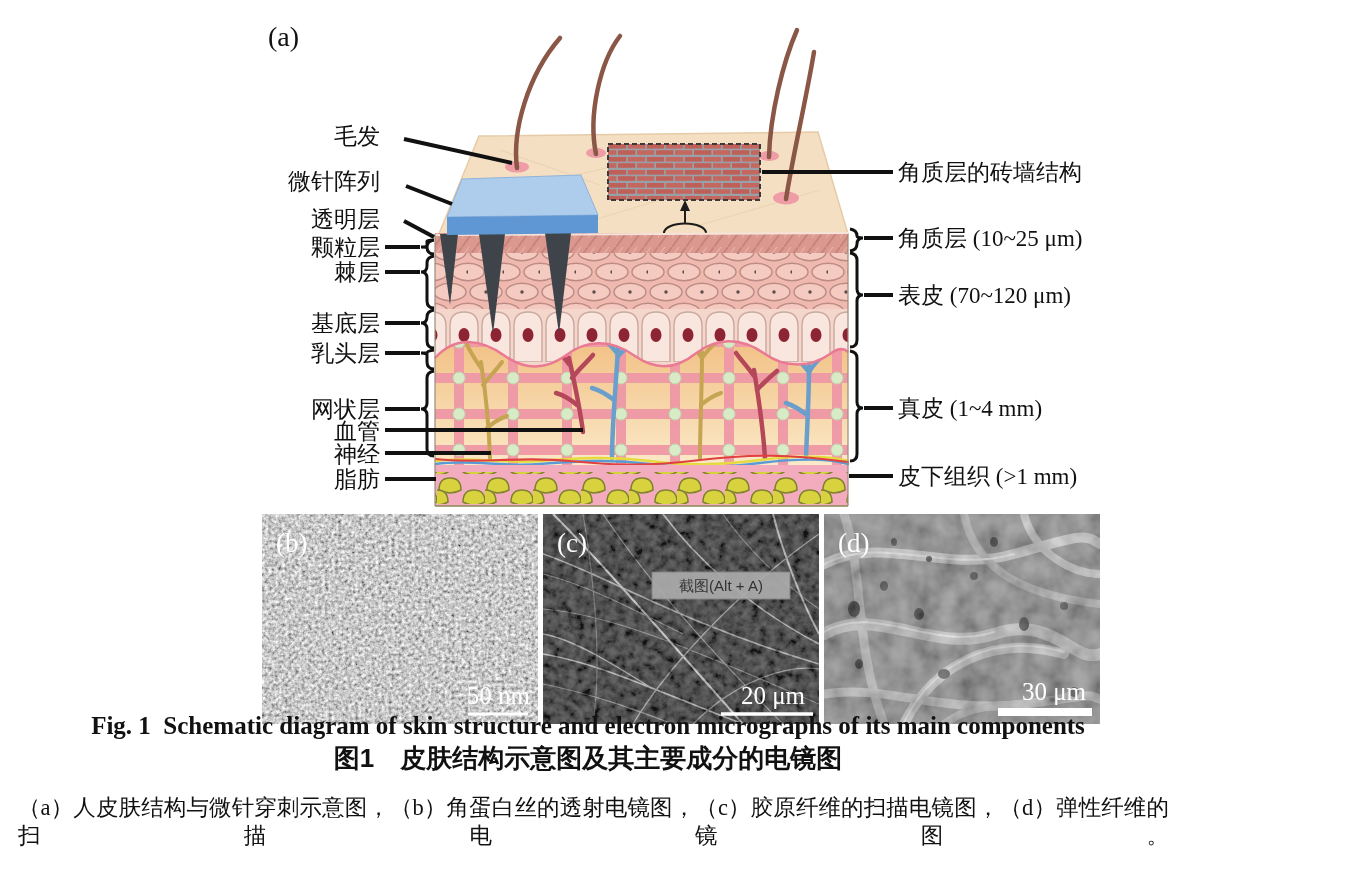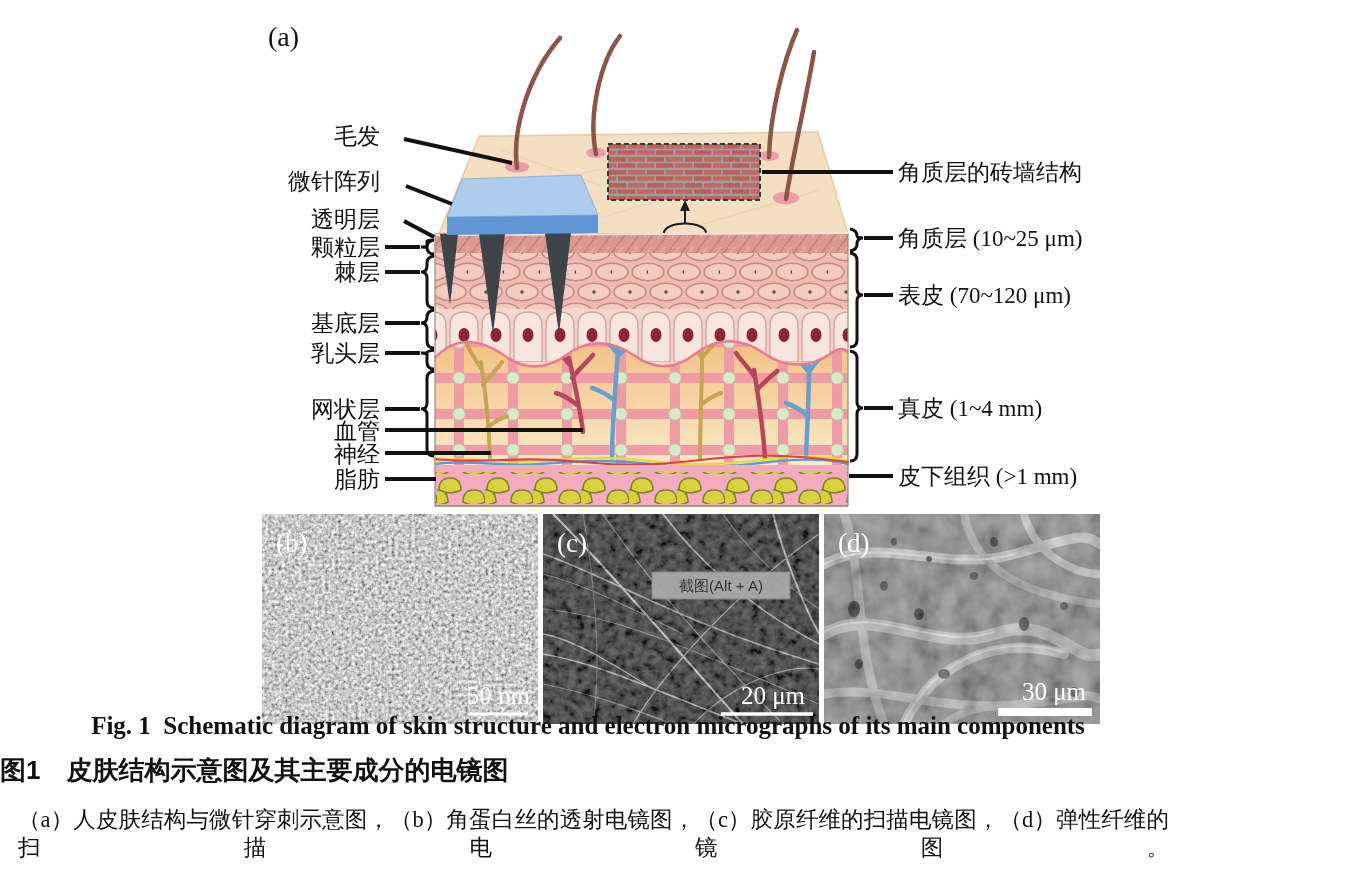--- a/index.html
+++ b/index.html
@@ -5,22 +5,22 @@
   html,body{margin:0;padding:0;background:#ffffff;}
   .page{position:relative;width:1350px;height:880px;background:#fff;overflow:hidden;
         font-family:"Liberation Serif","DejaVu Serif",serif;}
   .diagram{position:absolute;left:0;top:0;width:1350px;height:512px;}
   .micro-row{position:absolute;left:0;top:514px;width:1350px;height:210px;}
   .micro{position:absolute;top:0;width:276px;height:210px;}
   #micro-b{left:262px;} #micro-c{left:543px;} #micro-d{left:824px;}
   .captions{position:absolute;left:0;top:712px;width:1176px;}
   .cap-en{width:100%;text-align:center;font-weight:bold;font-size:25px;color:#111;
           white-space:pre-wrap;line-height:1.15;}
-  .cap-zh{width:100%;font-weight:bold;font-size:26px;color:#111;
-          font-family:"Liberation Sans","DejaVu Sans",sans-serif;margin-top:12px;white-space:pre-wrap;}
+  .cap-zh{width:100%;text-align:center;font-weight:bold;font-size:26px;color:#111;
+          font-family:"Liberation Sans","DejaVu Sans",sans-serif;white-space:pre-wrap;}
   .cap-desc{margin:18px 7px 0 18px;font-size:22.5px;color:#111;text-align:justify;
             text-align-last:justify;line-height:1.25;}
   svg text{user-select:none;}
   .lbl{font-family:"Liberation Serif","DejaVu Serif",serif;font-size:23px;fill:#111;}
   .panlbl{font-family:"Liberation Serif","DejaVu Serif",serif;font-size:28px;fill:#111;}
   .whlbl{font-family:"Liberation Serif","DejaVu Serif",serif;font-size:27px;fill:#fff;}
   .scale-t{font-family:"Liberation Serif","DejaVu Serif",serif;font-size:25px;fill:#fff;}
   .tooltip-t{font-family:"Liberation Sans","DejaVu Sans",sans-serif;font-size:15px;fill:#333;}
 </style>
 </head>

